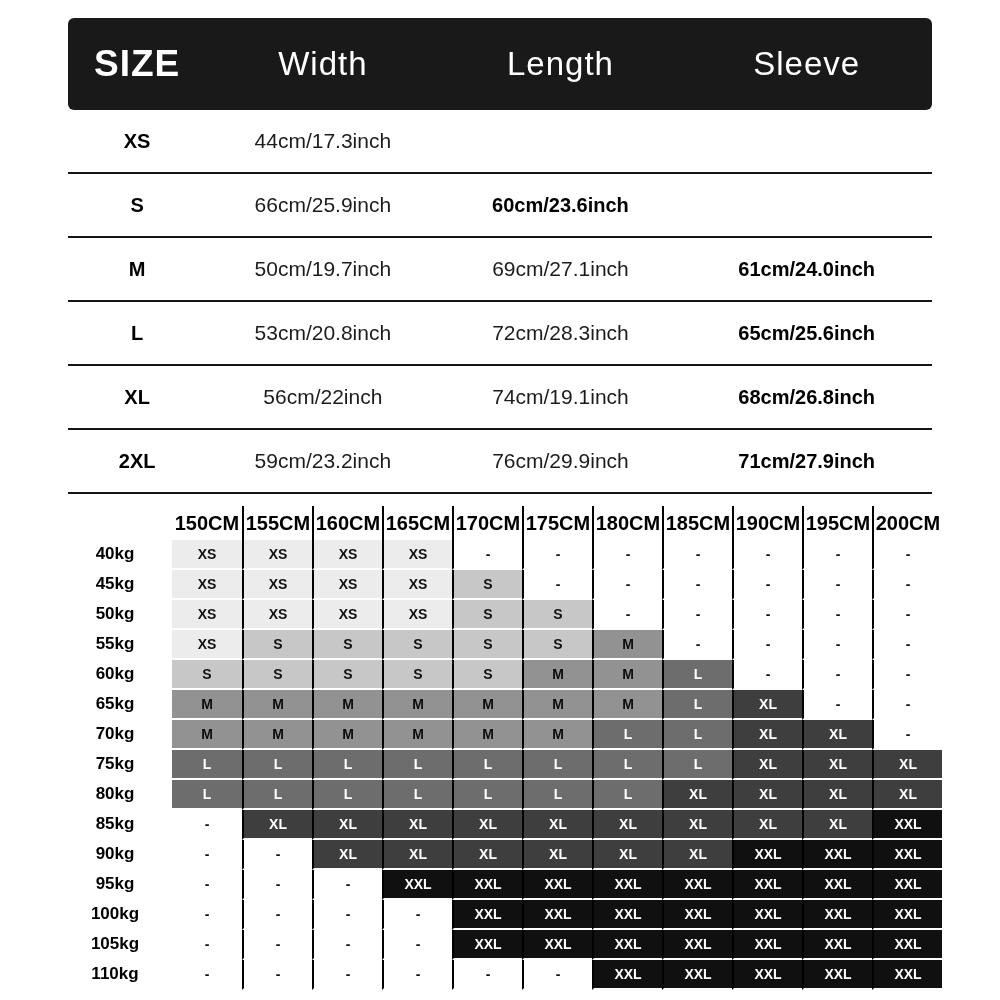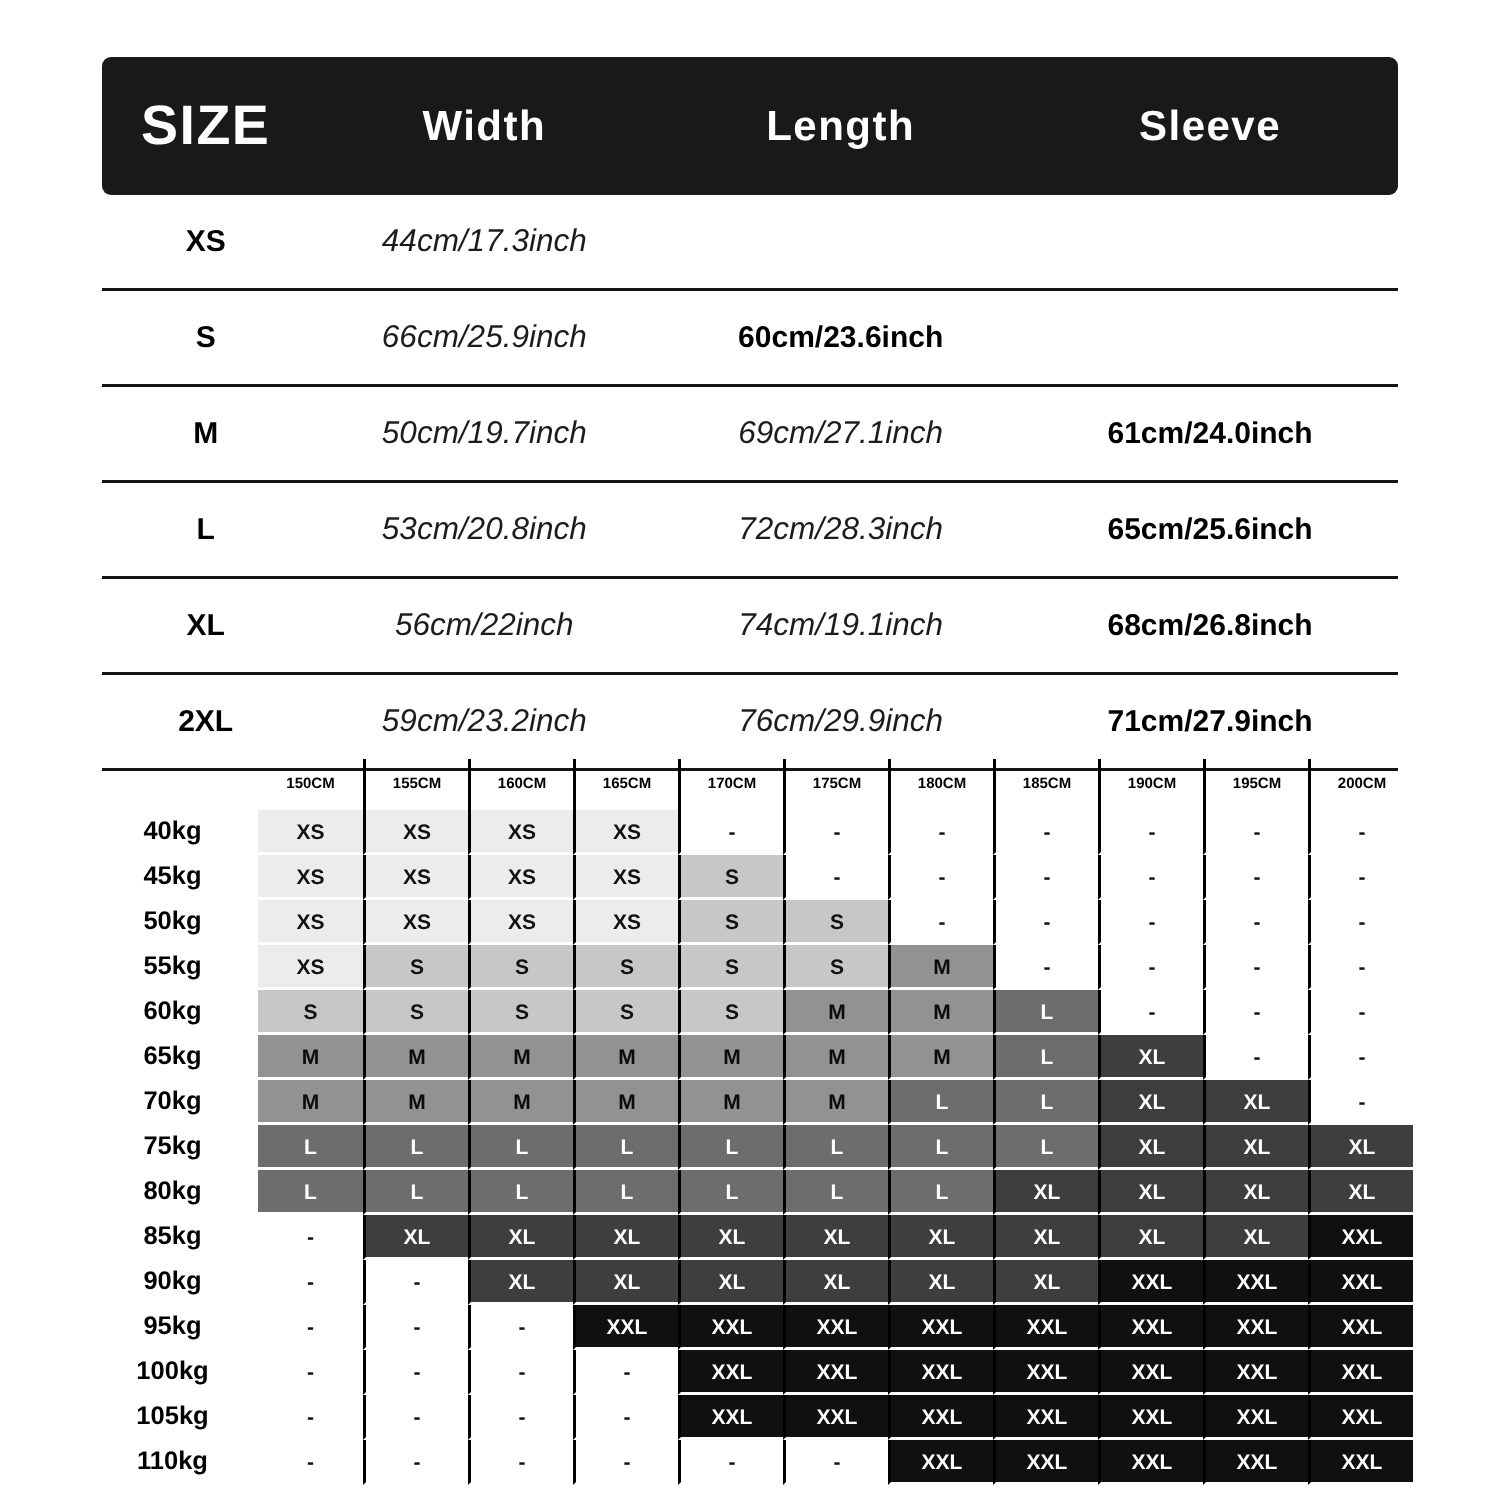--- a/index.html
+++ b/index.html
@@ -11,67 +11,66 @@
     font-family: "Liberation Sans", sans-serif;
     position: relative;
   }
 
   
   .size-table {
     position: absolute;
     left: 68px;
     top: 18px;
     width: 864px;
-    margin-top: 20px;
   }
   .size-header {
     height: 92px;
     background: #191919;
     border-radius: 6px;
     display: grid;
     grid-template-columns: 16% 27% 28% 29%;
     align-items: center;
   }
   .sh-cell {
     color: #ffffff;
     text-align: center;
-    font-size: 28px;
-    font-weight: 700;
+    font-size: 33px;
+    font-weight: 400;
     letter-spacing: 1px;
   }
   .sh-cell.first { font-weight: 700; font-size: 37px; }
 
   .size-row {
     display: grid;
     grid-template-columns: 16% 27% 28% 29%;
     height: 62px;
     align-items: center;
     border-bottom: 2px solid #151515;
   }
   .sr-cell { text-align: center; font-size: 21px; color: #1c1c1c; }
   .sr-size   { font-weight: 700; font-size: 20px; color: #000; }
-  .sr-width, .sr-length { font-weight: 400; font-style: italic; }
+  .sr-width, .sr-length { font-weight: 400; }
   .sr-sleeve { font-weight: 700; color: #000; font-size: 20px; }
 
   
   .fit-table {
     position: absolute;
     left: 58px;
     top: 506px;
     width: 884px;
   }
   .fit-row {
     display: grid;
     grid-template-columns: 114px repeat(11, 1fr);
   }
   .fh-cell {
     height: 34px;
     line-height: 34px;
     text-align: center;
-    font-size: 10px;
+    font-size: 20px;
     font-weight: 700;
     color: #000;
     white-space: nowrap;
   }
   .fc {
     height: 28px;
     line-height: 28px;
     text-align: center;
     font-size: 14px;
     font-weight: 700;

